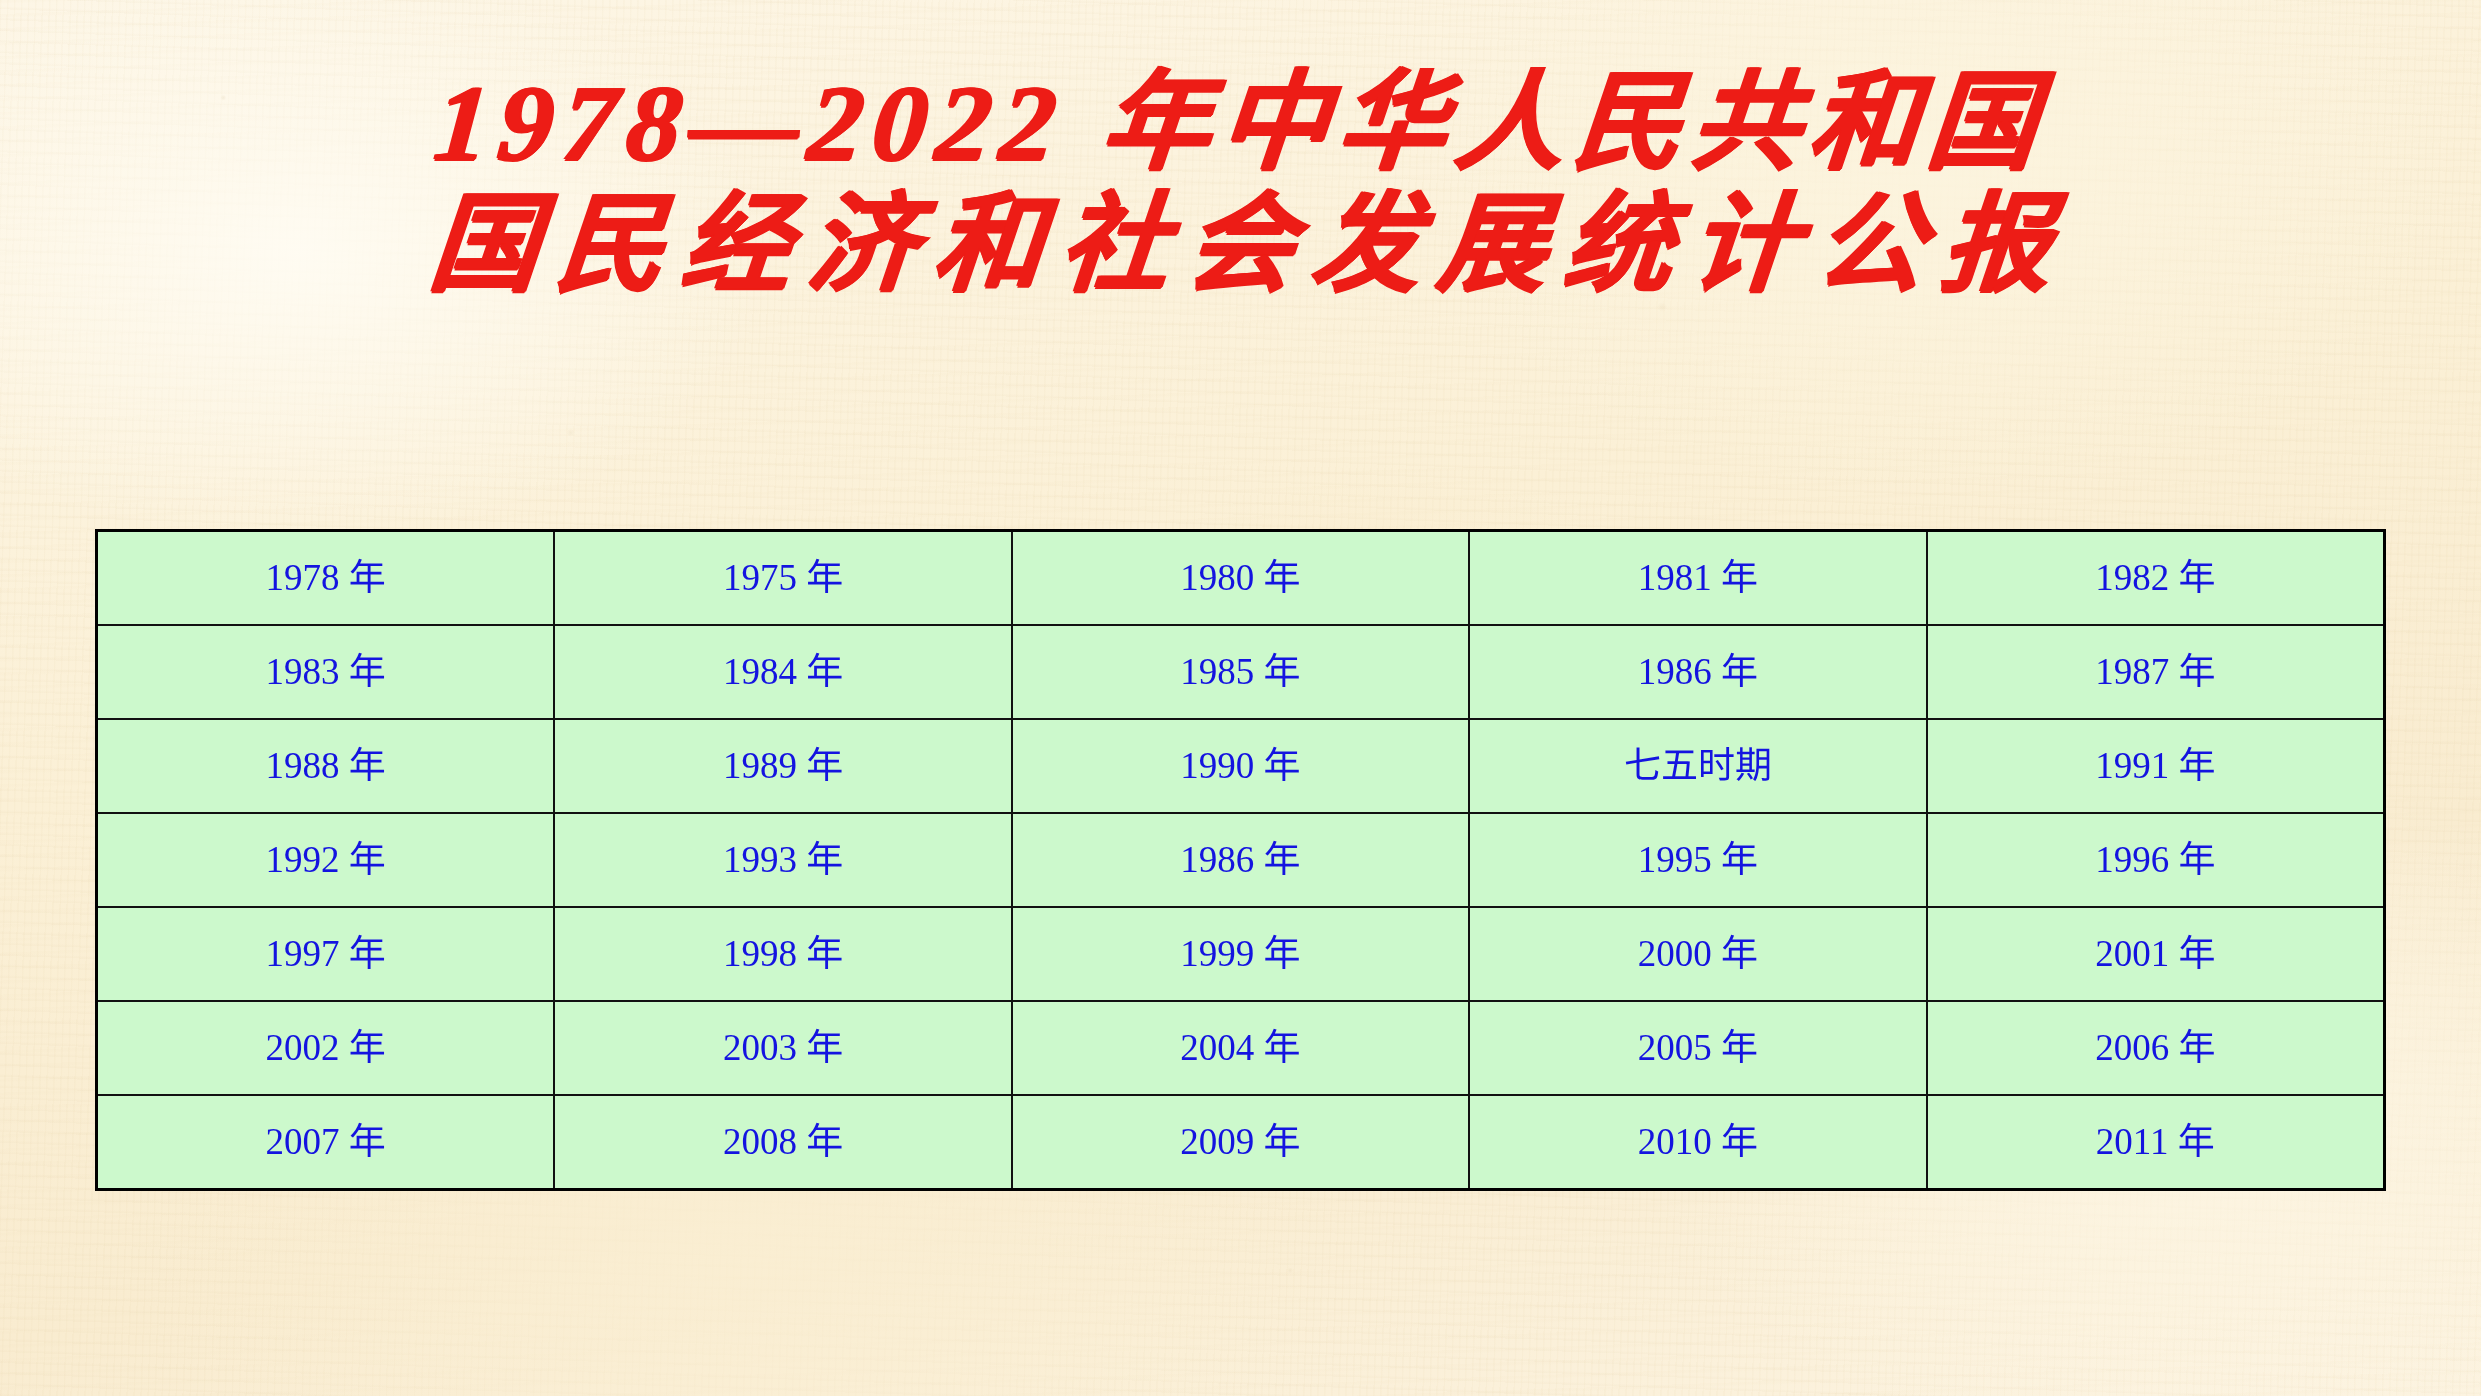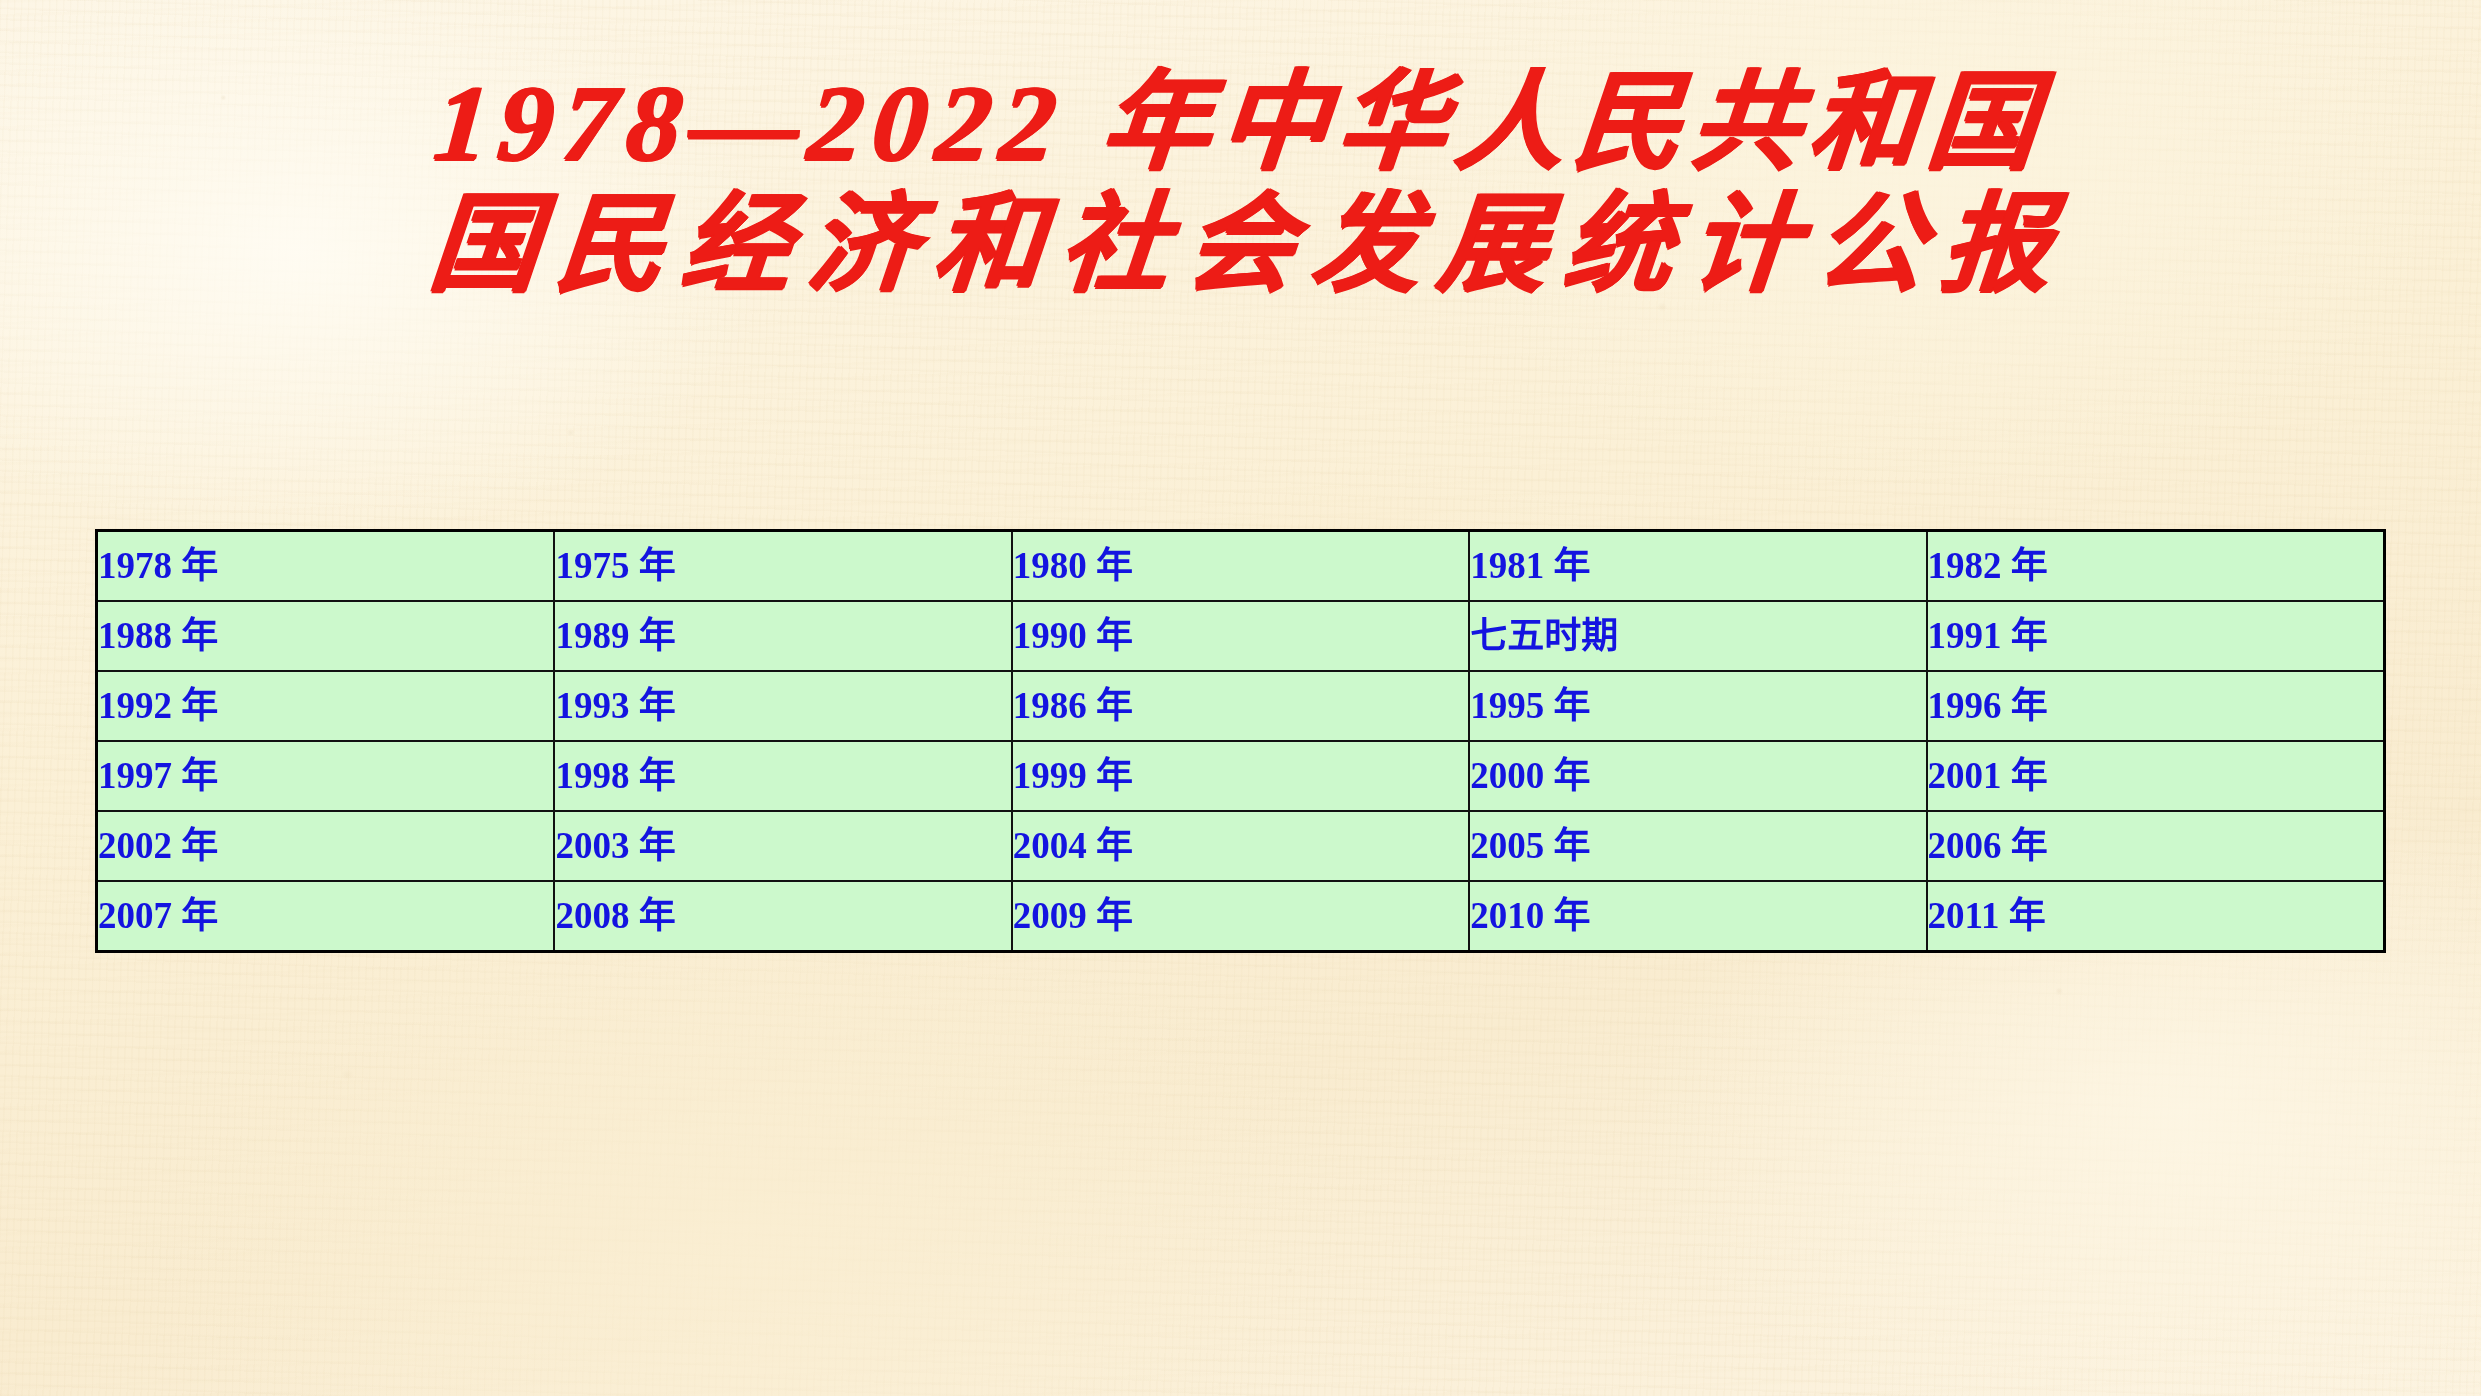--- a/index.html
+++ b/index.html
@@ -97,25 +97,24 @@
   }
   #year-table td {
     width: 20%;
     height: 68px;
     border: 2px solid #111111;
     background: #ccf9cc;
     color: #1414e0;
     font-family: "Liberation Serif", "DejaVu Serif", serif;
     font-size: 37px;
     line-height: 68px;
-    text-align: left;
+    text-align: center;
     vertical-align: middle;
     white-space: nowrap;
-    padding: 0;
-    font-weight: bold;
+    padding: 12px;
   }
   #year-table td.empty-cell {
     color: transparent;
   }
 </style>
 </head>
 <body>
 
 <div id="paper-bg"></div>
 
@@ -127,20 +126,27 @@
   </div>
 
   <table id="year-table">
     <tbody>
         <tr>
           <td>1978 年</td>
           <td>1975 年</td>
           <td>1980 年</td>
           <td>1981 年</td>
           <td>1982 年</td>
+        </tr>
+        <tr>
+          <td>1983 年</td>
+          <td>1984 年</td>
+          <td>1985 年</td>
+          <td>1986 年</td>
+          <td>1987 年</td>
         </tr>
         <tr>
           <td>1988 年</td>
           <td>1989 年</td>
           <td>1990 年</td>
           <td>七五时期</td>
           <td>1991 年</td>
         </tr>
         <tr>
           <td>1992 年</td>

